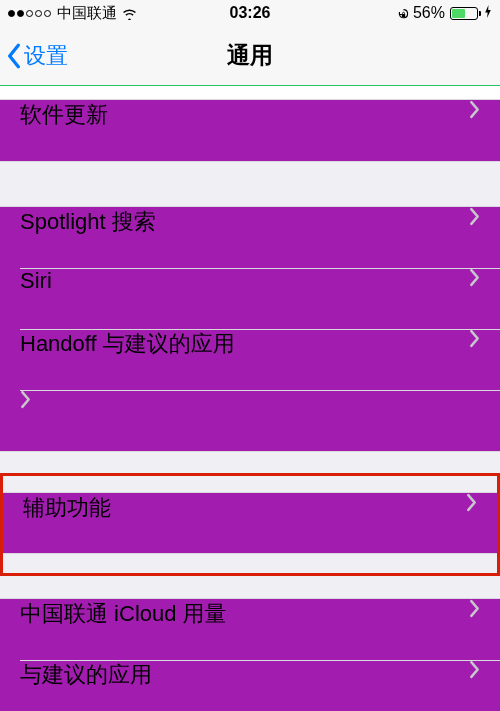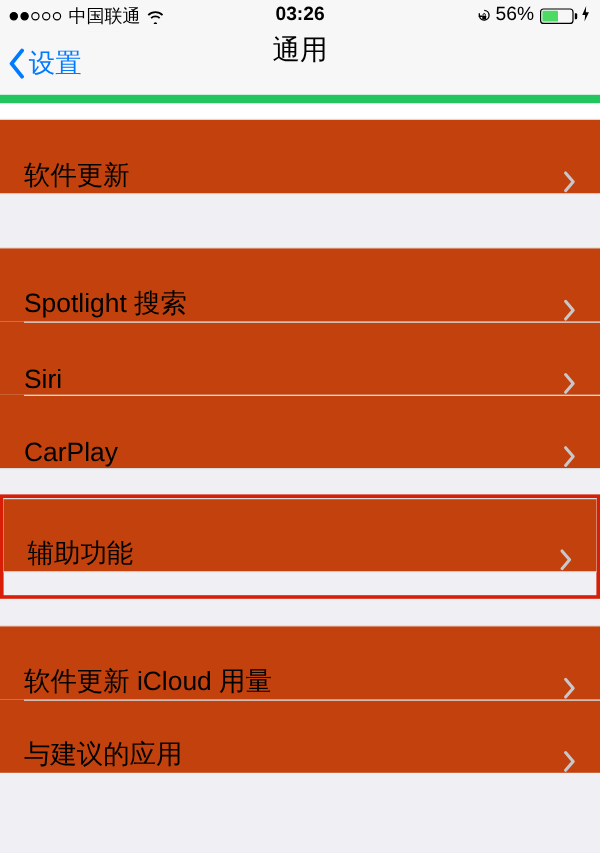--- a/index.html
+++ b/index.html
@@ -59,74 +59,76 @@
       border-radius: 1px;
       width: 56%;
     }
     .battery-cap { width: 2px; height: 5px; background: #000; border-radius: 0 1px 1px 0; }
     .bolt { font-size: 13px; margin-left: 0px; }
     
     .nav-bar {
       position: relative;
       height: 60px;
       display: flex;
+      align-items: center;
       background: #f7f7f7;
-      border-bottom: 7px solid #22c55e;
+      border-bottom: 1px solid #22c55e;
     }
     .back {
       display: flex; align-items: center;
       color: #007aff;
       font-size: 22px;
       padding-left: 6px;
       gap: 2px;
     }
     .back-chevron { width: 16px; height: 26px; display:inline-block; }
     .title {
       position: absolute;
       left: 50%;
       transform: translateX(-50%);
       font-size: 23px;
-      font-weight: 400;
+      font-weight: 700;
     }
     
     .partial-row {
       height: 14px;
       background: #fff;
       border-bottom: 1px solid #d9d9d9;
     }
     .group-gap { height: 44px; }
     .group-gap.small { height: 41px; }
     .group { background: #fff; }
     .row {
       position: relative;
       height: 61px;
       display: flex;
-      align-items: flex-end;
+      align-items: flex-start;
       justify-content: space-between;
       padding: 0 20px;
-      background: #c2410c;
+      background: #a21caf;
     }
     .row + .row::before {
       content: "";
       position: absolute;
       top: 0;
       left: 20px;
       right: 0;
       height: 1px;
       background: #d9d9d9;
     }
     .group { border-top: 1px solid #d9d9d9; border-bottom: 1px solid #d9d9d9; }
     .row-label { font-size: 22px; color: #000; }
     .chevron { color: #c7c7cc; }
     .chevron svg { display: block; }
     
     .highlight-frame {
       position: relative;
       border: 3px solid #d81e06;
       margin-top: 21px;
+      padding-top: 16px;
       padding-bottom: 19px;
       background: #efeff4;
     }
     .highlight-frame .group { border-top: 1px solid #d9d9d9; border-bottom: 1px solid #d9d9d9; }
     .highlight-frame .row { height: 60px; }
   </style>
 </head>
 <body>
 
 <div class="status-bar">
@@ -210,21 +212,28 @@
   </div>
   <div class="row">
     <span class="row-label">Siri</span>
     <span class="chevron">
       <svg viewBox="0 0 10 18" width="11" height="19">
           <polyline points="2,2 8,9 2,16" stroke="#c7c7cc" stroke-width="2.4" fill="none" stroke-linecap="round" stroke-linejoin="round"></polyline>
         </svg>
     </span>
   </div>
   <div class="row">
-    <span class="row-label">CarPlay</span>
+    <span class="row-label">Handoff 与建议的应用</span>
+    <span class="chevron">
+      <svg viewBox="0 0 10 18" width="11" height="19">
+          <polyline points="2,2 8,9 2,16" stroke="#c7c7cc" stroke-width="2.4" fill="none" stroke-linecap="round" stroke-linejoin="round"></polyline>
+        </svg>
+    </span>
+  </div>
+  <div class="row">
     <span class="chevron">
       <svg viewBox="0 0 10 18" width="11" height="19">
           <polyline points="2,2 8,9 2,16" stroke="#c7c7cc" stroke-width="2.4" fill="none" stroke-linecap="round" stroke-linejoin="round"></polyline>
         </svg>
     </span>
   </div>
 </div>
 
 <div class="highlight-frame">
   <div class="group">
@@ -236,21 +245,21 @@
           </svg>
       </span>
     </div>
   </div>
 </div>
 
 <div class="group-gap small" style="height:22px;"></div>
 
 <div class="group" style="border-bottom:none;">
   <div class="row">
-    <span class="row-label">软件更新 iCloud 用量</span>
+    <span class="row-label">中国联通 iCloud 用量</span>
     <span class="chevron">
       <svg viewBox="0 0 10 18" width="11" height="19">
           <polyline points="2,2 8,9 2,16" stroke="#c7c7cc" stroke-width="2.4" fill="none" stroke-linecap="round" stroke-linejoin="round"></polyline>
         </svg>
     </span>
   </div>
   <div class="row">
     <span class="row-label">与建议的应用</span>
     <span class="chevron">
       <svg viewBox="0 0 10 18" width="11" height="19">

